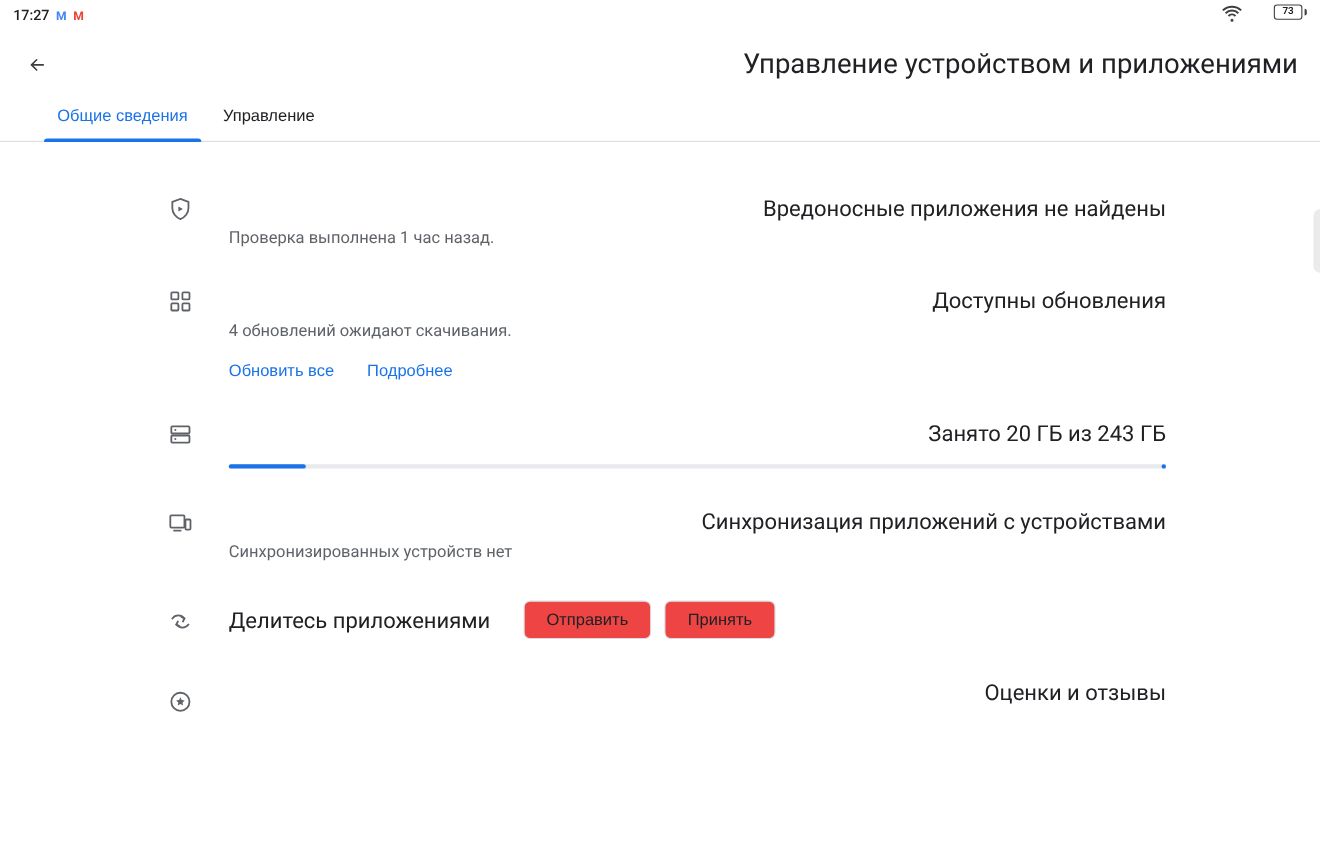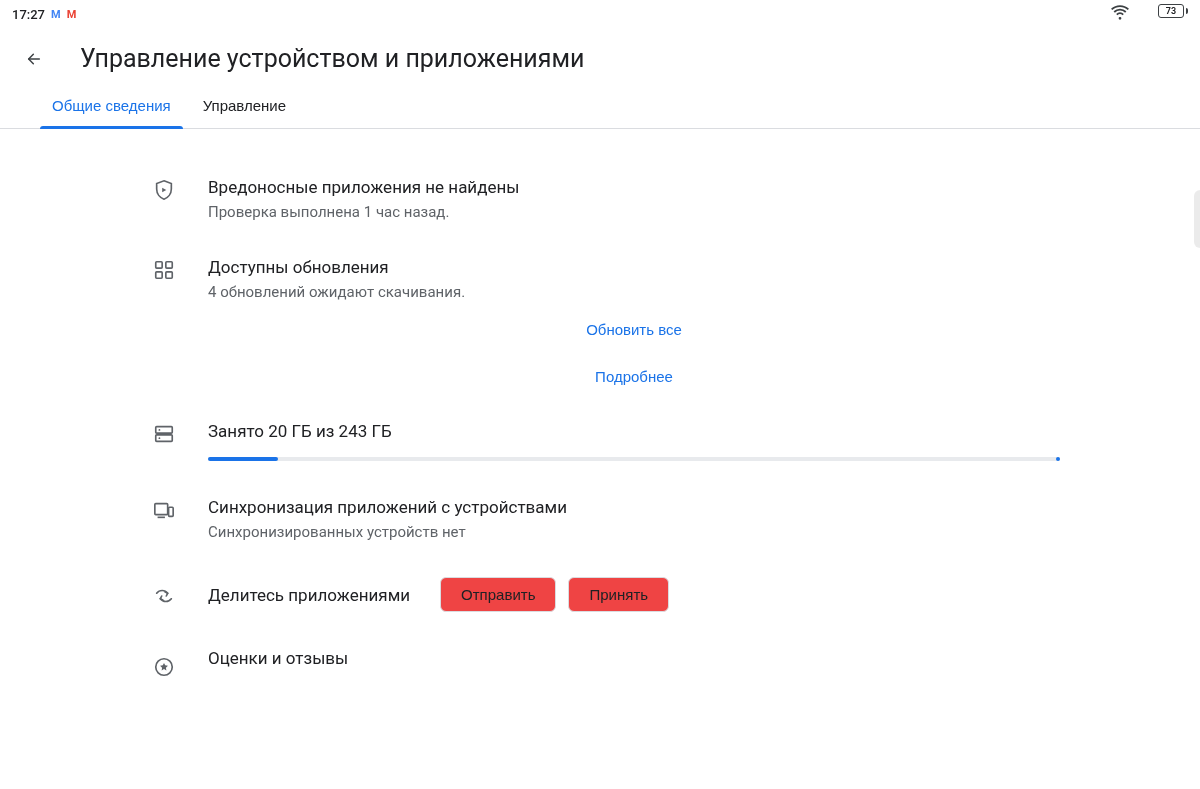--- a/index.html
+++ b/index.html
@@ -22,42 +22,42 @@
   .clock{font-weight:500;}
   .m-icon{font-weight:700;font-size:11px;line-height:1;}
   .m1 .r{color:#ea4335}.m1 .b{color:#4285f4}
   .wifi{font-size:15px;color:#3c4043;}
   .battery{display:flex;align-items:center;gap:2px;margin-left:21px;}
   .battery-body{border:1.5px solid #3c4043;border-radius:3px;width:26px;height:14px;
     display:flex;align-items:center;justify-content:center;font-size:9px;font-weight:600;}
   .battery-tip{width:2px;height:6px;background:#3c4043;border-radius:0 2px 2px 0;}
 
   
-  .appbar{display:flex;align-items:center;gap:32px;padding:18px 20px 10px;}
+  .appbar{display:flex;align-items:center;gap:8px;padding:18px 20px 10px;justify-content:space-between;}
   .back-btn{width:28px;height:28px;display:flex;align-items:center;justify-content:center;
     cursor:pointer;border:none;background:none;color:#3c4043;}
   .title{font-size:25px;font-weight:400;}
 
   
   .tabs{display:flex;gap:8px;border-bottom:1px solid var(--line);padding:0 40px;}
   .tab{padding:14px 12px 14px;font-size:15px;color:var(--text);cursor:pointer;
     position:relative;background:none;border:none;}
   .tab.active{color:var(--accent);font-weight:500;}
   .tab.active::after{content:"";position:absolute;left:0;right:0;bottom:-1px;height:3px;
     background:var(--accent);border-radius:3px 3px 0 0;}
 
   
   .content{padding:30px 0 0 150px;max-width:1060px;}
   .row{display:flex;gap:30px;padding:18px 0;}
   .row-icon{width:28px;display:flex;justify-content:center;color:#5f6368;flex-shrink:0;
     padding-top:2px;}
   .row-body{flex:1;min-width:0;}
-  .row-title{font-size:17px;color:var(--text);margin-bottom:6px;}
+  .row-title{font-size:20px;color:var(--text);margin-bottom:6px;text-align:right;}
   .row-sub{font-size:15px;color:var(--text2);}
-  .row-actions{display:flex;gap:30px;margin-top:20px;flex-direction:column;}
+  .row-actions{display:flex;gap:30px;margin-top:20px;}
   .link-btn{color:var(--accent);font-size:15px;font-weight:500;background:none;border:none;
     cursor:pointer;padding:0;}
 
   .storage .row-body{padding-right:0;}
   .progress{position:relative;height:4px;background:#e8eaed;border-radius:2px;margin-top:16px;}
   .progress-fill{position:absolute;left:0;top:0;bottom:0;background:var(--accent);border-radius:2px;}
   .progress-tick{position:absolute;right:0;top:0;bottom:0;width:4px;background:var(--accent);border-radius:2px;}
 
   .share-row{align-items:center;}
   .share-row .row-title{margin-bottom:0;}

